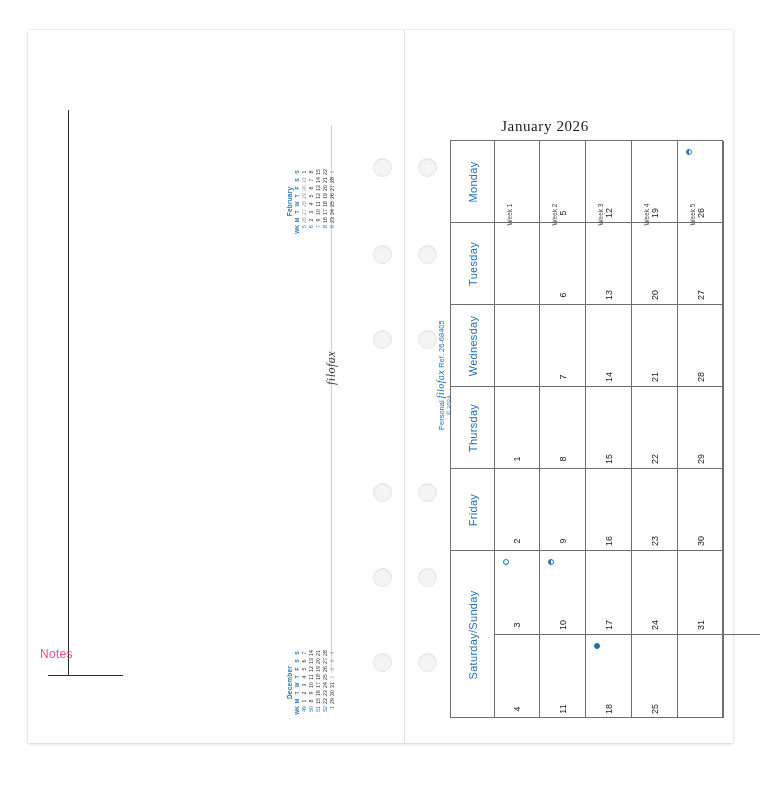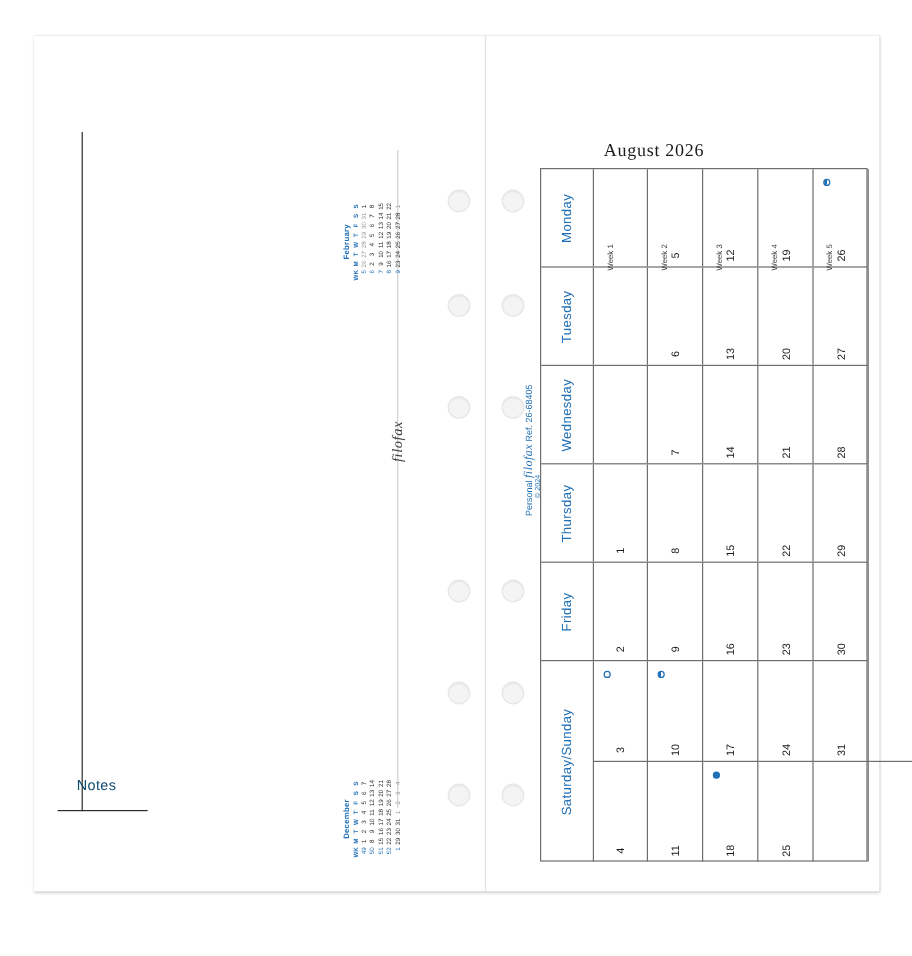--- a/index.html
+++ b/index.html
@@ -72,24 +72,24 @@
   .notes-rule-bottom {
     position: absolute;
     left: 20px;
     top: 645px;
     width: 75px;
     height: 1px;
     background: #2b2b2b;
   }
   .notes-label {
     position: absolute;
-    left: 36px;
+    left: 12px;
     top: 617px;
     font-size: 12px;
-    color: #0c4a6e;
+    color: #ec4899;
     letter-spacing: 0.3px;
   }
   .brand-left {
     position: absolute;
     left: 296px;
     top: 355px;
     font-family: "Liberation Serif", serif;
     font-style: italic;
     font-size: 12px;
     color: #3a3a3a;
@@ -442,21 +442,21 @@
             <td>28</td>
             <td class="dim">1</td>
           </tr>
         </tbody>
           </table>
       </div>
     </div>
 
     <div class="right-leaf">
 
-      <div class="month-title" style="left:-50px; top:88px; width:380px;">August 2026</div>
+      <div class="month-title" style="left:-50px; top:88px; width:380px;">January 2026</div>
 
       <div class="ref-text" style="left:30px; top:400px;">
         <span>Personal</span>
         <span class="ff">filofax</span>
         <span>Ref. 26-68405</span>
       </div>
       <div class="copyright" style="left:41px; top:385px;">© 2024</div>
 
       <div class="grid">
 

